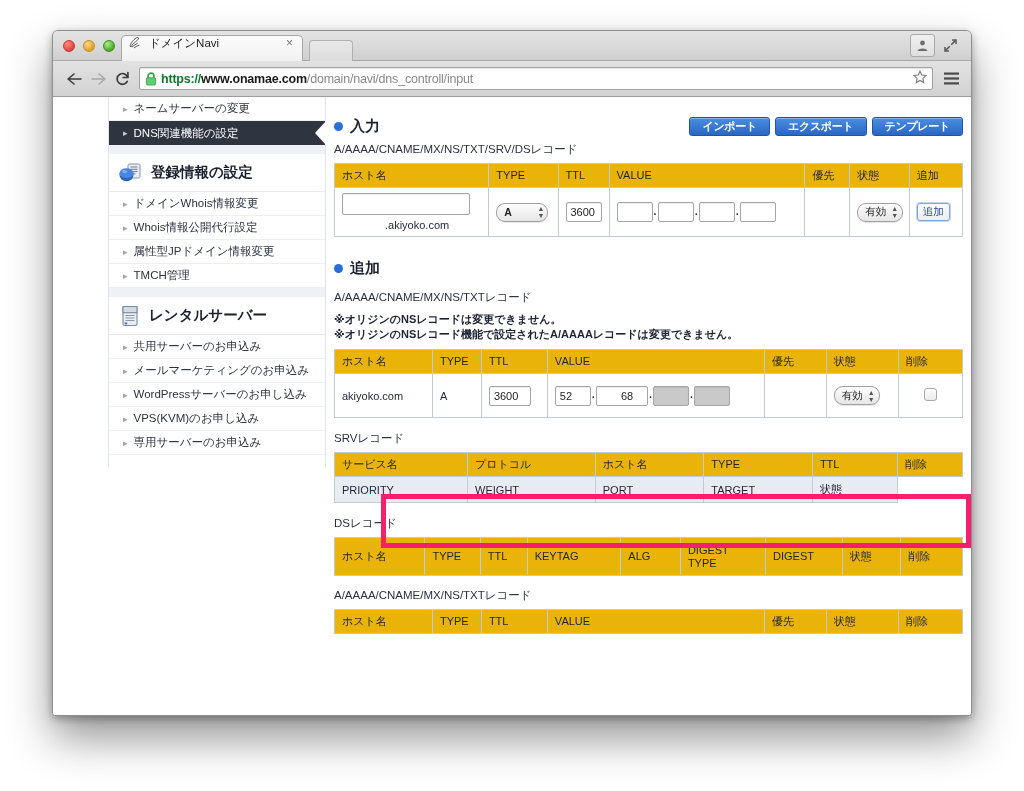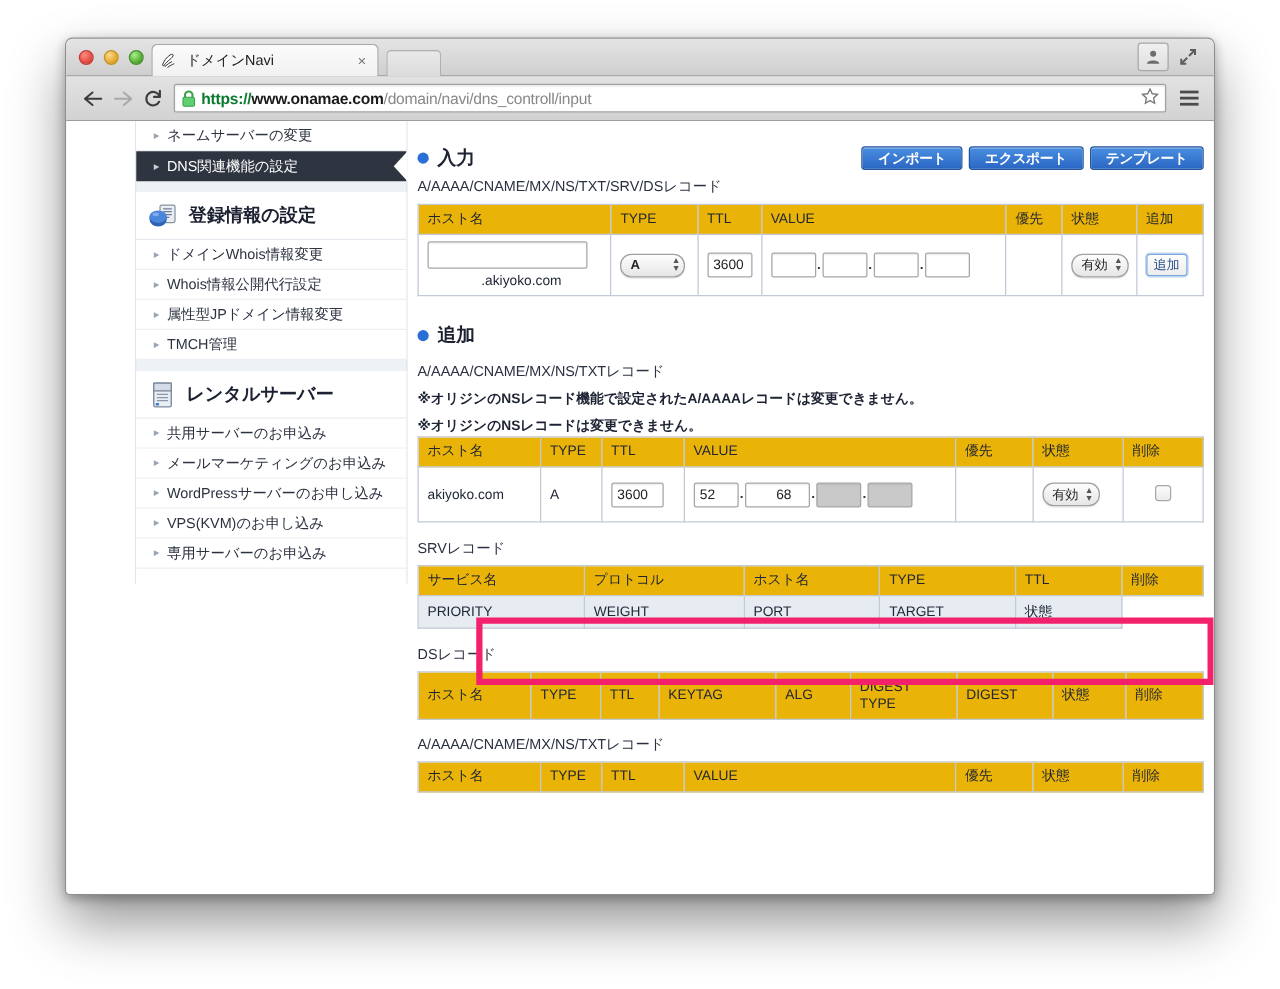--- a/index.html
+++ b/index.html
@@ -34,21 +34,21 @@
   .traffic.red    { left: 10px; background: radial-gradient(circle at 35% 30%, #ff8b80, #e0443e 70%); border:1px solid #c13b35;}
   .traffic.yellow { left: 30px; background: radial-gradient(circle at 35% 30%, #ffd98b, #dea123 70%); border:1px solid #c2901f;}
   .traffic.green  { left: 50px; background: radial-gradient(circle at 35% 30%, #a9f08a, #4ca62c 70%); border:1px solid #429027;}
 
   #tab {
     position: absolute; left: 68px; top: 4px;
     width: 182px; height: 26px;
     background: linear-gradient(to bottom,#fbfbfb,#f1f1f1);
     border: 1px solid #a8a8a8; border-bottom: none;
     border-radius: 5px 5px 0 0;
-    display: flex; align-items: center;
+    display: flex; align-items: flex-start;
     padding: 0 6px;
   }
   #tab-favicon { width: 16px; height: 14px; margin-right: 5px; flex: 0 0 auto; }
   #tab-title {
     font-size: 11.5px; color: #202020; flex: 1 1 auto;
     white-space: nowrap; overflow: hidden;
   }
   #tab-close { font-size: 12px; color: #777; padding: 0 3px; }
   #tab-new {
     position: absolute; left: 256px; top: 9px;
@@ -464,22 +464,22 @@
             </td>
           </tr>
         </tbody>
           </table>
 
         <div class="sec-title" style="margin-top:22px;">
           <span class="bullet"></span>
           <span>追加</span>
         </div>
         <div class="sub-label" style="margin:12px 0 7px;">A/AAAA/CNAME/MX/NS/TXTレコード</div>
+        <div class="note">※オリジンのNSレコードは変更できません。</div>
         <div class="note" style="margin-bottom:7px;">※オリジンのNSレコード機能で設定されたA/AAAAレコードは変更できません。</div>
-        <div class="note">※オリジンのNSレコードは変更できません。</div>
 
         <table class="dns">
           <colgroup>
               <col style="width:92px">
               <col style="width:46px">
               <col style="width:62px">
               <col style="width:204px">
               <col style="width:58px">
               <col style="width:68px">
               <col style="width:60px">

